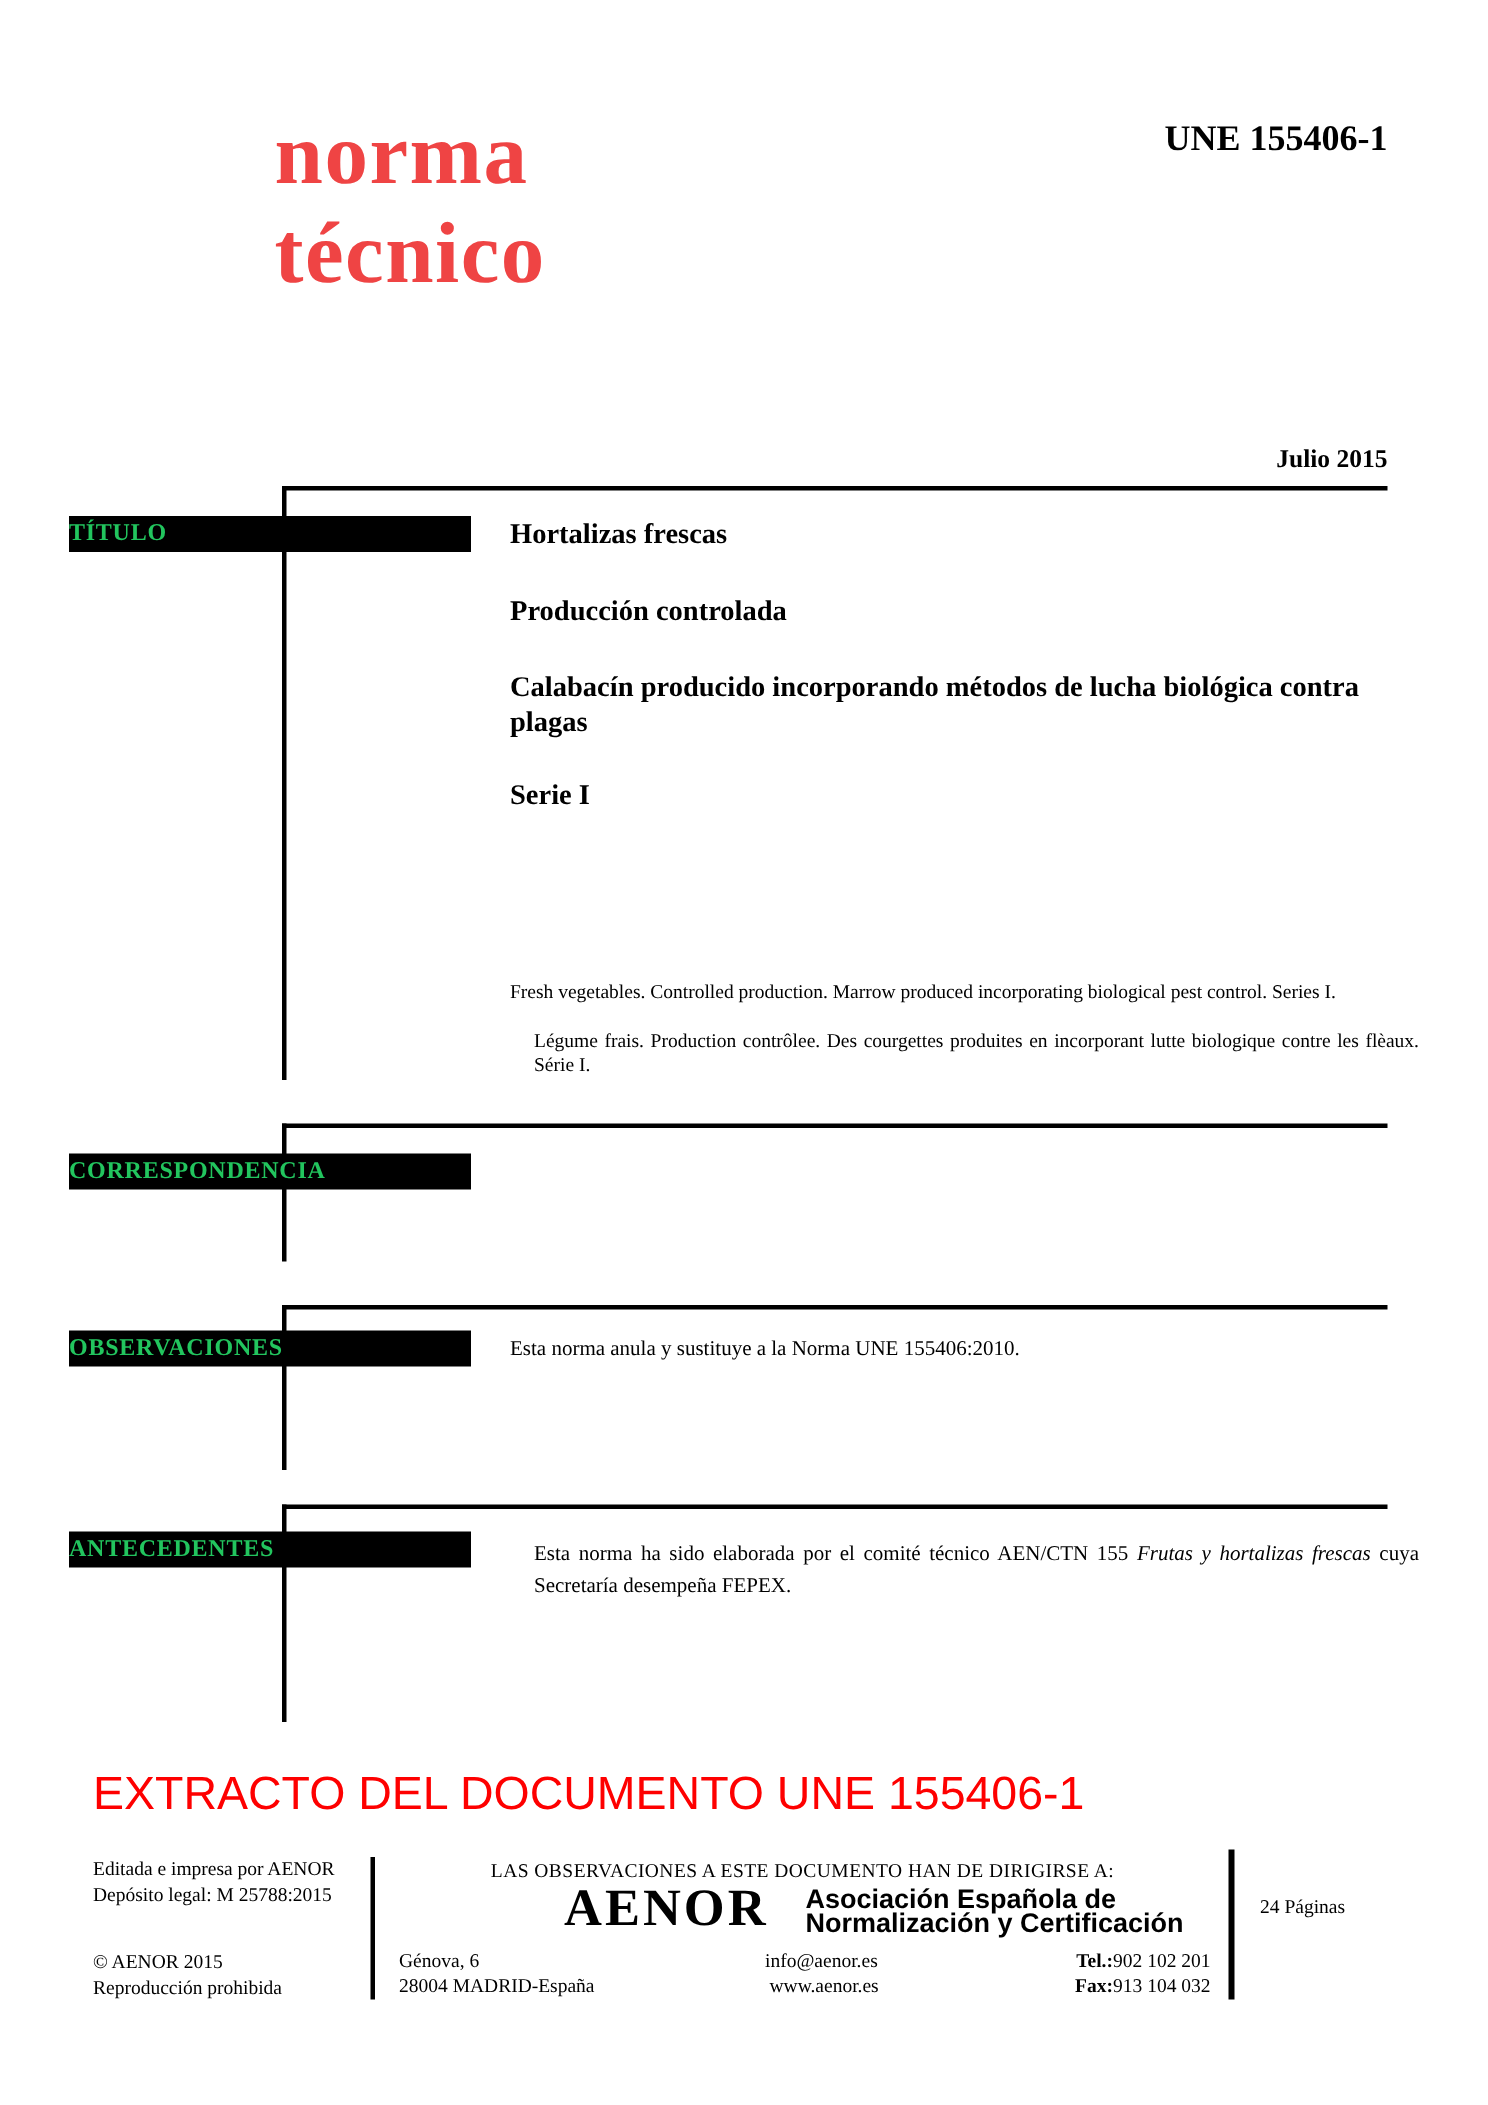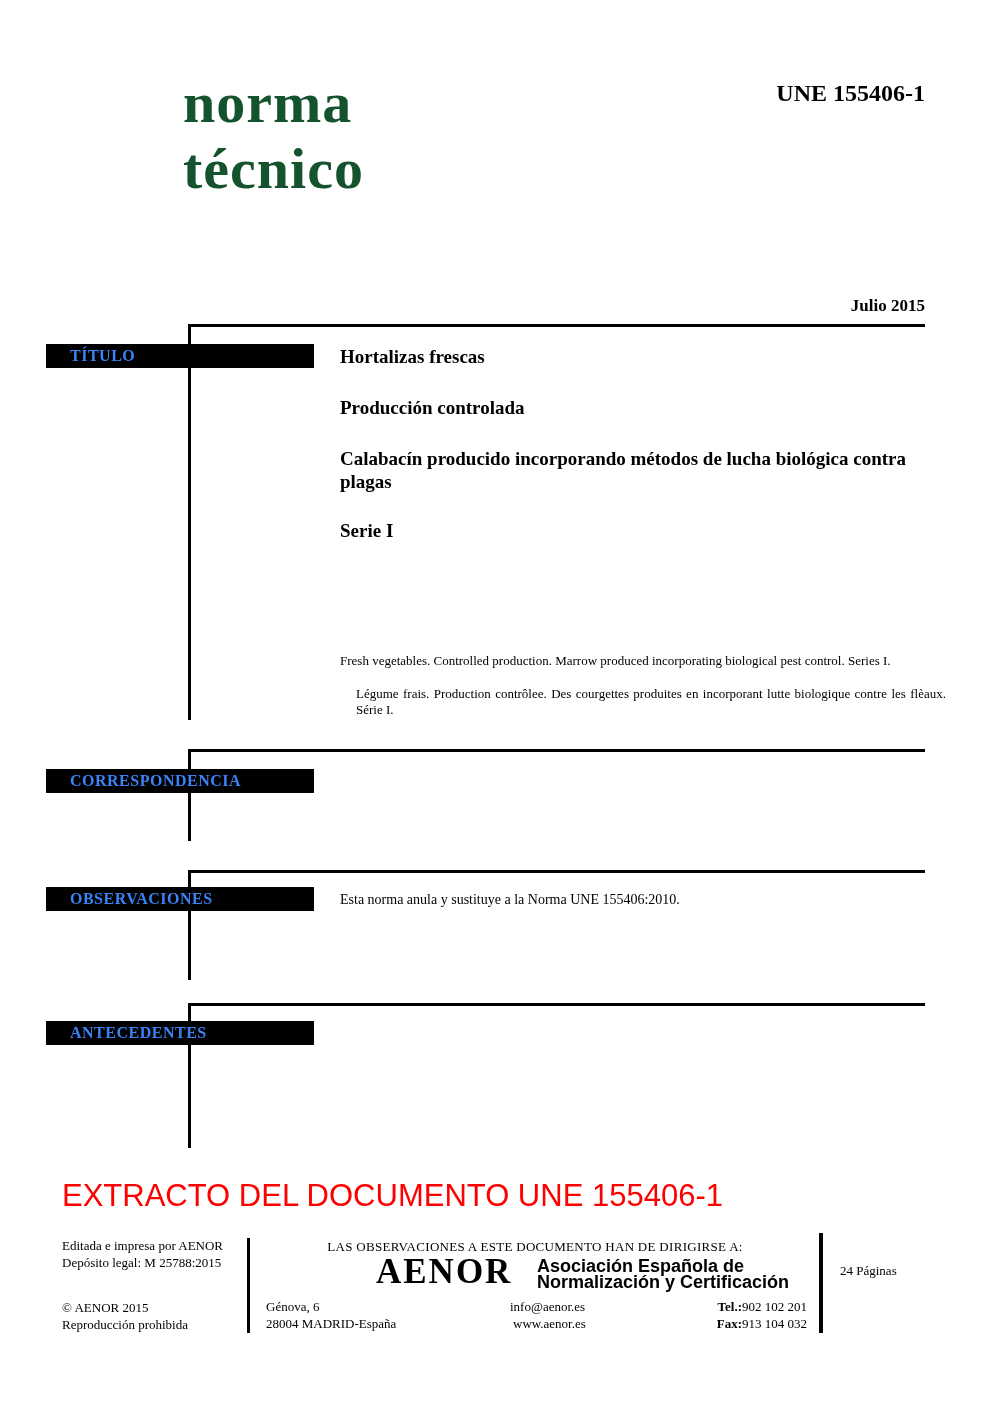--- a/index.html
+++ b/index.html
@@ -12,37 +12,36 @@
     background: #ffffff;
     color: #000;
     overflow: hidden;
   }
   .abs { position: absolute; }
 
   
   .logo {
     left: 183px; top: 70px;
     font-size: 58px; line-height: 66px;
-    font-weight: bold; color: #14532d;
+    font-weight: bold; color: #ef4444;
     letter-spacing: 1px;
   }
   .doc-code { top: 80px; right: 67px; font-size: 24px; font-weight: bold; }
   .issue-date { top: 296px; right: 67px; font-size: 17px; font-weight: bold; }
 
   
   .hline { height: 3px; background: #000; width: 737px; left: 188px; }
   .vline { width: 3px; background: #000; left: 188px; }
 
   
   .bar {
     left: 46px; width: 268px; height: 24px;
-    background: #000; color: #3b82f6;
+    background: #000; color: #22c55e;
     font-size: 16px; font-weight: bold;
     letter-spacing: 0.5px;
-    padding-left: 24px;
     display: flex; align-items: center;
   }
 
   .content { left: 340px; width: 590px; }
   .title-line { font-size: 19px; font-weight: bold; line-height: 23px; }
   .abstract { font-size: 13px; line-height: 16px; }
   .justify { text-align: justify; margin-left: 16px; }
   .body-text { font-size: 14px; line-height: 21px; }
 
   .extracto {
@@ -106,20 +105,23 @@
   <div class="abs bar" style="top:887px">
     <span>OBSERVACIONES</span>
   </div>
   <div class="abs content body-text" style="top:889px">Esta norma anula y sustituye a la Norma UNE 155406:2010.</div>
 
   <div class="abs hline" style="top:1003px"></div>
   <div class="abs vline" style="top:1003px;height:145px"></div>
   <div class="abs bar" style="top:1021px">
     <span>ANTECEDENTES</span>
   </div>
+  <div class="abs content body-text justify" style="top:1026px">
+    <span>Esta norma ha sido elaborada por el comité técnico AEN/CTN 155 </span><span style="font-style:italic">Frutas y hortalizas frescas</span><span> cuya Secretaría desempeña FEPEX.</span>
+  </div>
 
   <div class="abs extracto" style="color:#fe0000">EXTRACTO DEL DOCUMENTO UNE 155406-1</div>
 
   <div class="abs vdiv" style="left:247px;top:1238px;width:3px;height:95px"></div>
   <div class="abs vdiv" style="left:819px;top:1233px;width:4px;height:100px"></div>
 
   <div class="abs f-small" style="left:62px;top:1238px">
     <div>Editada e impresa por AENOR</div>
     <div>Depósito legal: M 25788:2015</div>
   </div>

